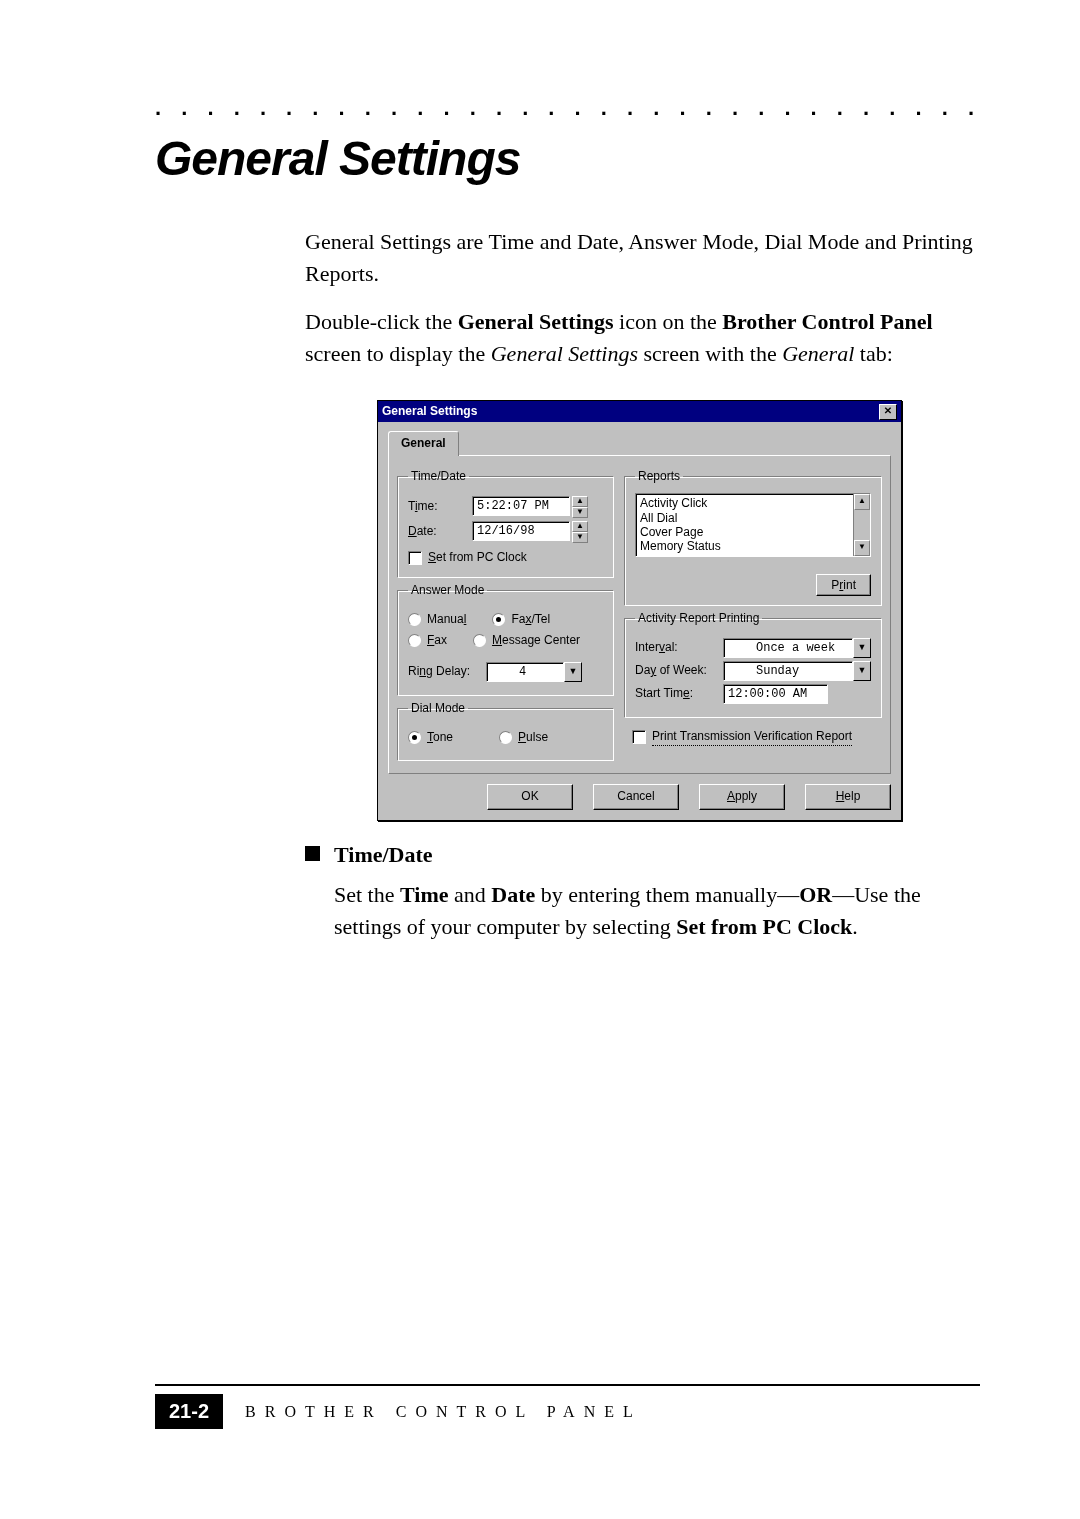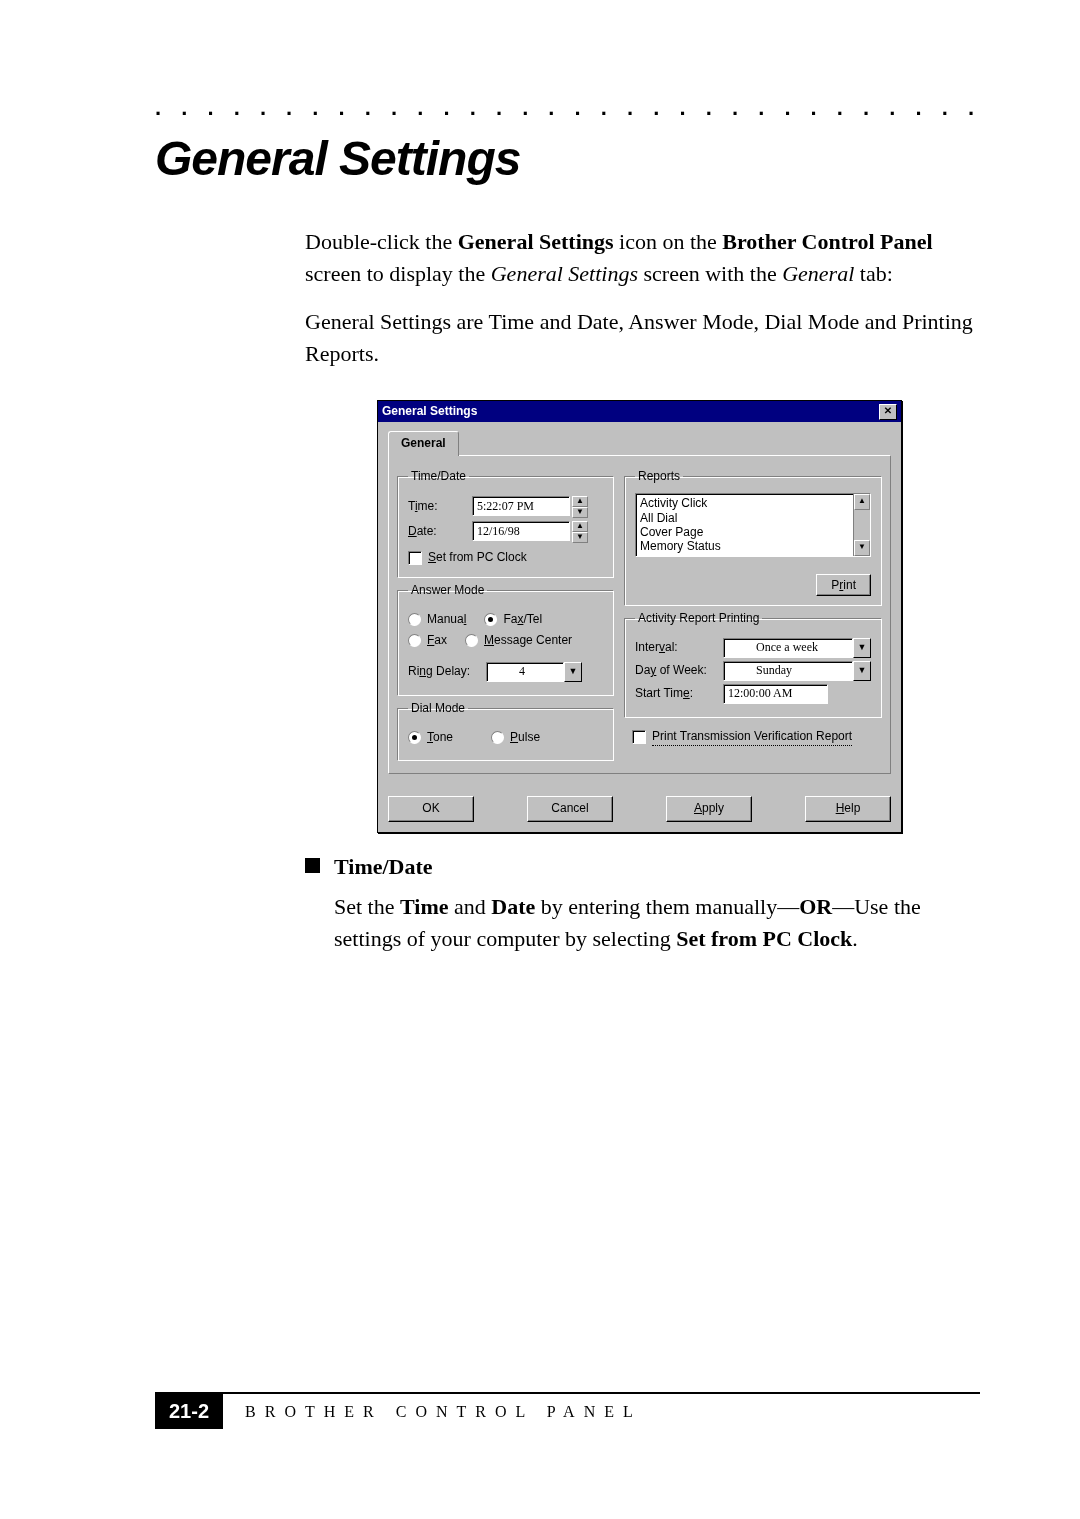--- a/index.html
+++ b/index.html
@@ -133,21 +133,21 @@
   .lbl2 { width: 82px; }
   .ul { text-decoration: underline; }
   .txt {
     border: 1px solid #808080;
     border-right-color: #fff;
     border-bottom-color: #fff;
     box-shadow: inset 1px 1px 0 #000;
     background: #fff;
     padding: 1px 4px;
     height: 16px;
-    font-family: Liberation Serif, serif;
+    font-family: Liberation Mono, monospace;
     font-size: 12px;
     box-sizing: content-box;
   }
   .spin {
     display: flex;
     align-items: stretch;
   }
   .spinbtns {
     display: flex;
     flex-direction: column;
@@ -186,21 +186,21 @@
     justify-content: center;
   }
   .radio.sel::after {
     content: '';
     width: 5px; height: 5px;
     background: #000;
     border-radius: 50%;
   }
   .radiogroup {
     display: flex;
-    gap: 18px;
+    gap: 26px;
     margin: 4px 0;
   }
   .radiolabel { display: flex; align-items: center; gap: 6px; }
   .btn {
     border-top: 1px solid #fff;
     border-left: 1px solid #fff;
     border-right: 1px solid #000;
     border-bottom: 1px solid #000;
     box-shadow: inset -1px -1px 0 #808080;
     background: #c0c0c0;
@@ -244,23 +244,23 @@
     border-left: 1px solid #fff;
     border-right: 1px solid #000;
     border-bottom: 1px solid #000;
     background: #c0c0c0;
     text-align: center;
     line-height: 16px;
     font-size: 9px;
   }
   .btnrow {
     display: flex;
-    justify-content: space-between;
-    gap: 4px;
-    margin-top: 22px;
+    justify-content: flex-end;
+    gap: 20px;
+    margin-top: 10px;
   }
   .bullet-row {
     display: flex;
     align-items: flex-start;
     gap: 14px;
     margin-top: 10px;
   }
   .bullet-sq {
     width: 15px;
     height: 15px;
@@ -269,21 +269,21 @@
     flex-shrink: 0;
   }
 
   
   .footer {
     position: absolute;
     left: 155px;
     right: 100px;
     bottom: 90px;
     border-top: 2px solid #000;
-    padding-top: 0;
+    padding-top: 8px;
     font-family: Georgia, 'Times New Roman', serif;
   }
   .footer-inner {
     display: flex;
     align-items: center;
     gap: 22px;
   }
   .pagebadge {
     background: #000;
     color: #fff;
@@ -298,25 +298,25 @@
   }
 </style>
 </head>
 <body>
 
 <div class="page">
   <div class="dots">. . . . . . . . . . . . . . . . . . . . . . . . . . . . . . . . . . . . . . . . . . . . . . . . . . . .</div>
   <h1 class="title">General Settings</h1>
 
   <div class="body-text">
+    <p>General Settings are Time and Date, Answer Mode, Dial Mode and Printing Reports.</p>
+
     <p>
       <span>Double-click the </span><span class="bold">General Settings</span><span> icon on the </span><span class="bold">Brother Control Panel</span><span> screen to display the </span><span class="italic">General Settings</span><span> screen with the </span><span class="italic">General</span><span> tab:</span>
     </p>
-
-    <p>General Settings are Time and Date, Answer Mode, Dial Mode and Printing Reports.</p>
 
     <div class="dialog-wrap">
       <div class="dlg">
         <div class="dlg-titlebar">
           <span>General Settings</span>
           <div class="dlg-close">✕</div>
         </div>
         <div class="dlg-body">
           <span class="tab">General</span>
           <div class="panel">

